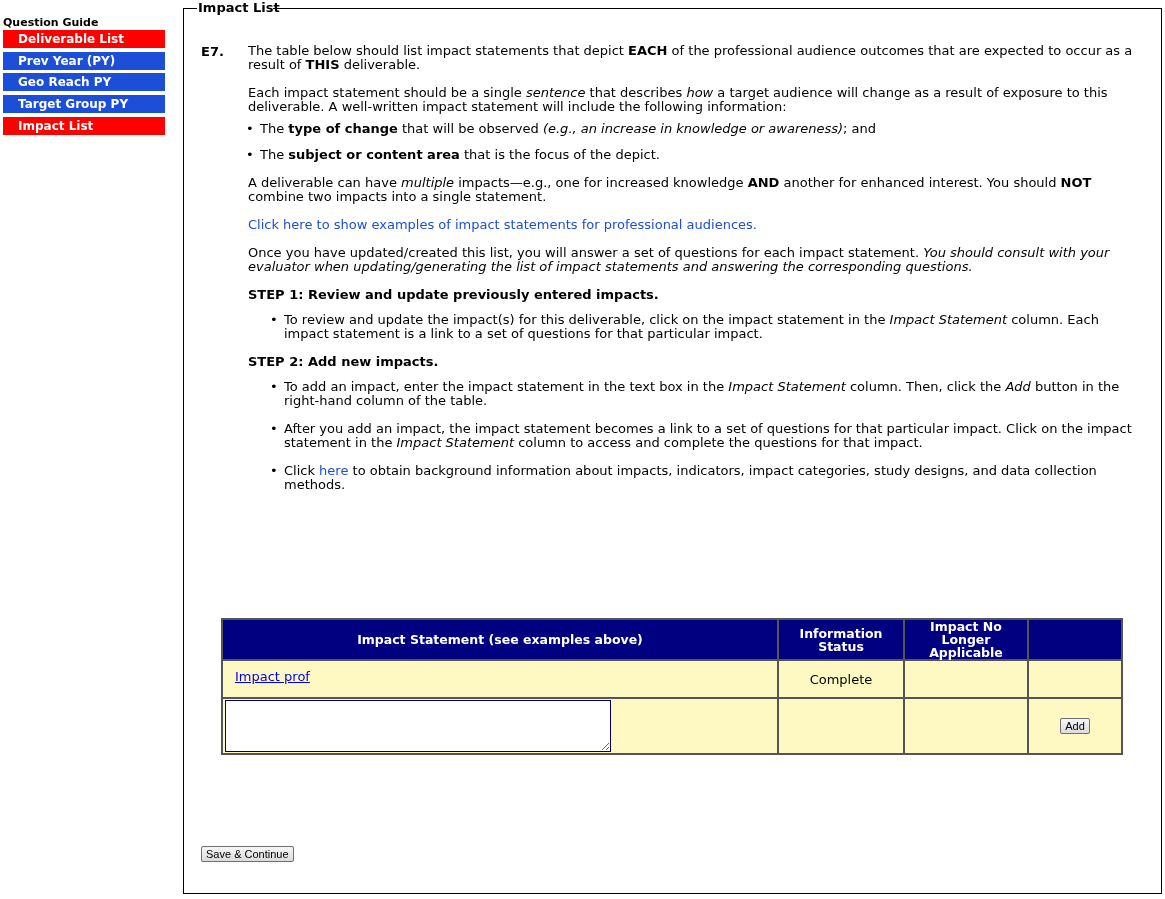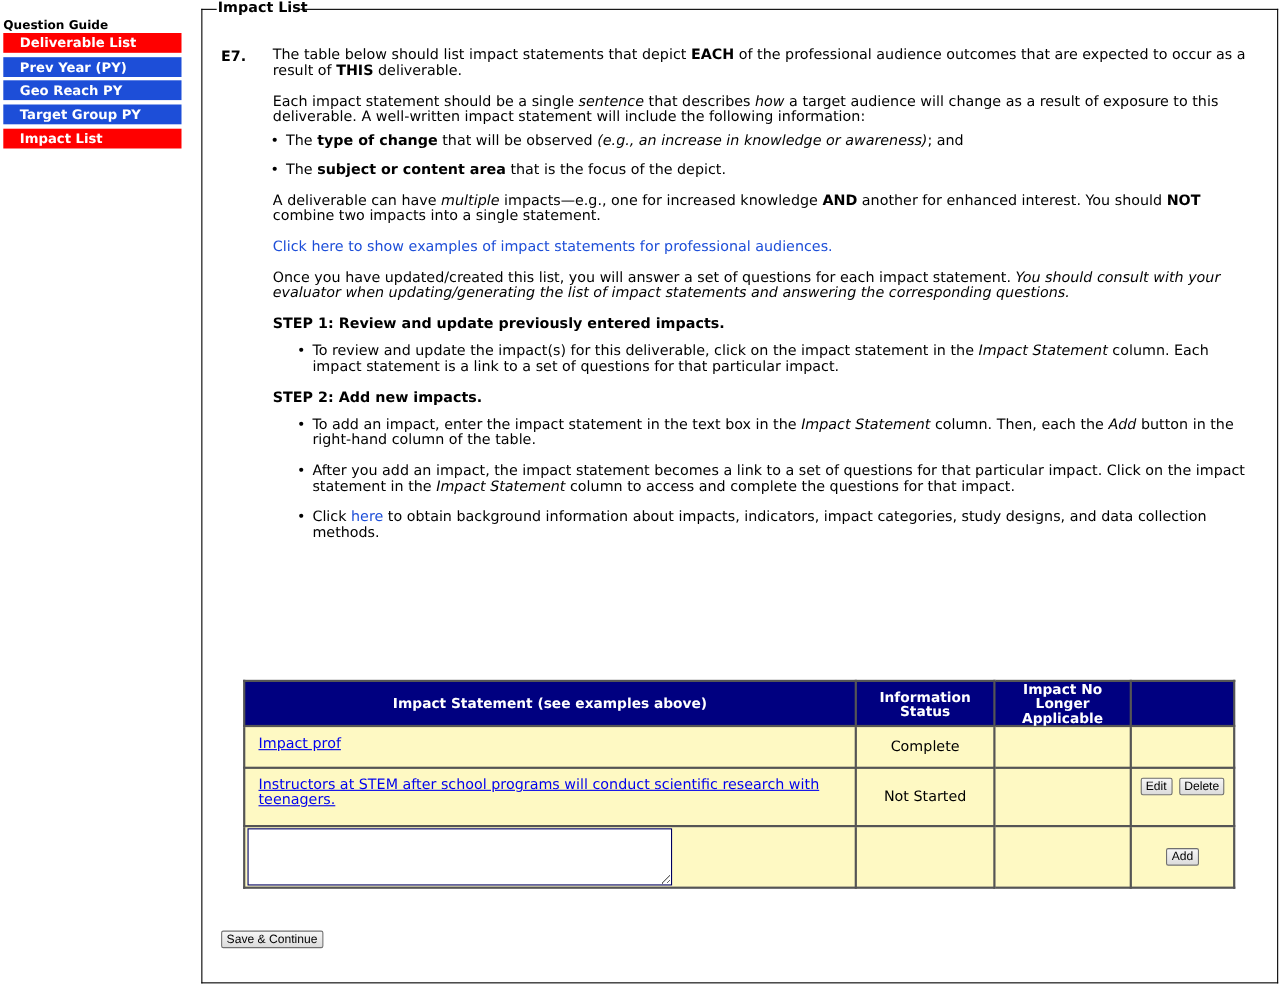--- a/index.html
+++ b/index.html
@@ -117,21 +117,21 @@
 
   <p><span>Once you have updated/created this list, you will answer a set of questions for each impact statement. </span><i>You should consult with your evaluator when updating/generating the list of impact statements and answering the corresponding questions.</i></p>
 
   <div class="step-title">STEP 1: Review and update previously entered impacts.</div>
   <ul class="bullets2">
     <li><span>To review and update the impact(s) for this deliverable, click on the impact statement in the </span><i>Impact Statement</i><span> column. Each impact statement is a link to a set of questions for that particular impact.</span></li>
   </ul>
 
   <div class="step-title">STEP 2: Add new impacts.</div>
   <ul class="bullets2">
-    <li><span>To add an impact, enter the impact statement in the text box in the </span><i>Impact Statement</i><span> column. Then, each the </span><i>Add</i><span> button in the right-hand column of the table.</span></li>
+    <li><span>To add an impact, enter the impact statement in the text box in the </span><i>Impact Statement</i><span> column. Then, click the </span><i>Add</i><span> button in the right-hand column of the table.</span></li>
     <li><span>After you add an impact, the impact statement becomes a link to a set of questions for that particular impact. Click on the impact statement in the </span><i>Impact Statement</i><span> column to access and complete the questions for that impact.</span></li>
     <li><span>Click </span><a class="link">here</a><span> to obtain background information about impacts, indicators, impact categories, study designs, and data collection methods.</span></li>
   </ul>
 </div>
 
 <table class="impact-table">
   <thead>
     <tr>
       <th class="c1">Impact Statement (see examples above)</th>
       <th class="c2">Information Status</th>
@@ -141,30 +141,20 @@
   </thead>
   <tbody>
     <tr class="row1">
       <td class="c1">
           <a class="impact-link">Impact prof</a>
         </td>
       <td class="c2">Complete</td>
       <td class="c3"></td>
       <td class="c4"></td>
     </tr>
-    <tr class="row2">
-      <td class="c1">
-          <a class="impact-link">Instructors at STEM after school programs will conduct scientific research with teenagers.</a>
-        </td>
-      <td class="c2">Not Started</td>
-      <td class="c3"></td>
-      <td class="c4">
-        <button class="btn">Edit</button><button class="btn">Delete</button>
-      </td>
-    </tr>
     <tr class="row3">
       <td class="c1">
         <textarea class="new-impact" style=""></textarea>
       </td>
       <td class="c2"></td>
       <td class="c3"></td>
       <td class="c4">
         <button class="btn">Add</button>
       </td>
     </tr>

